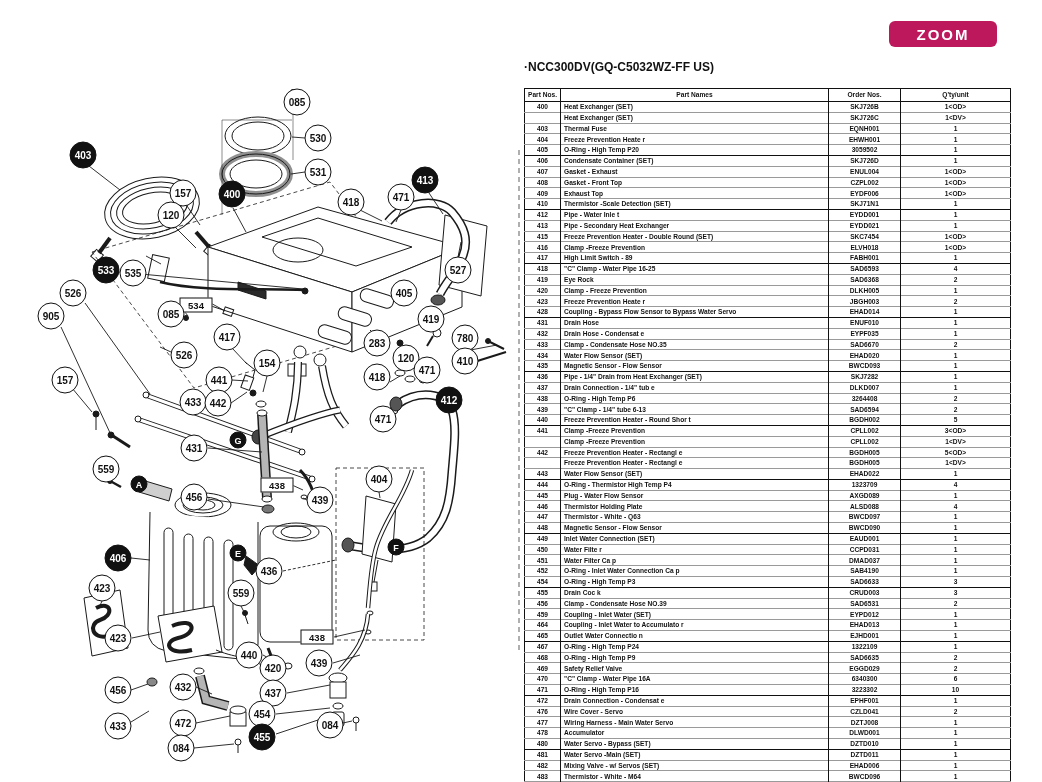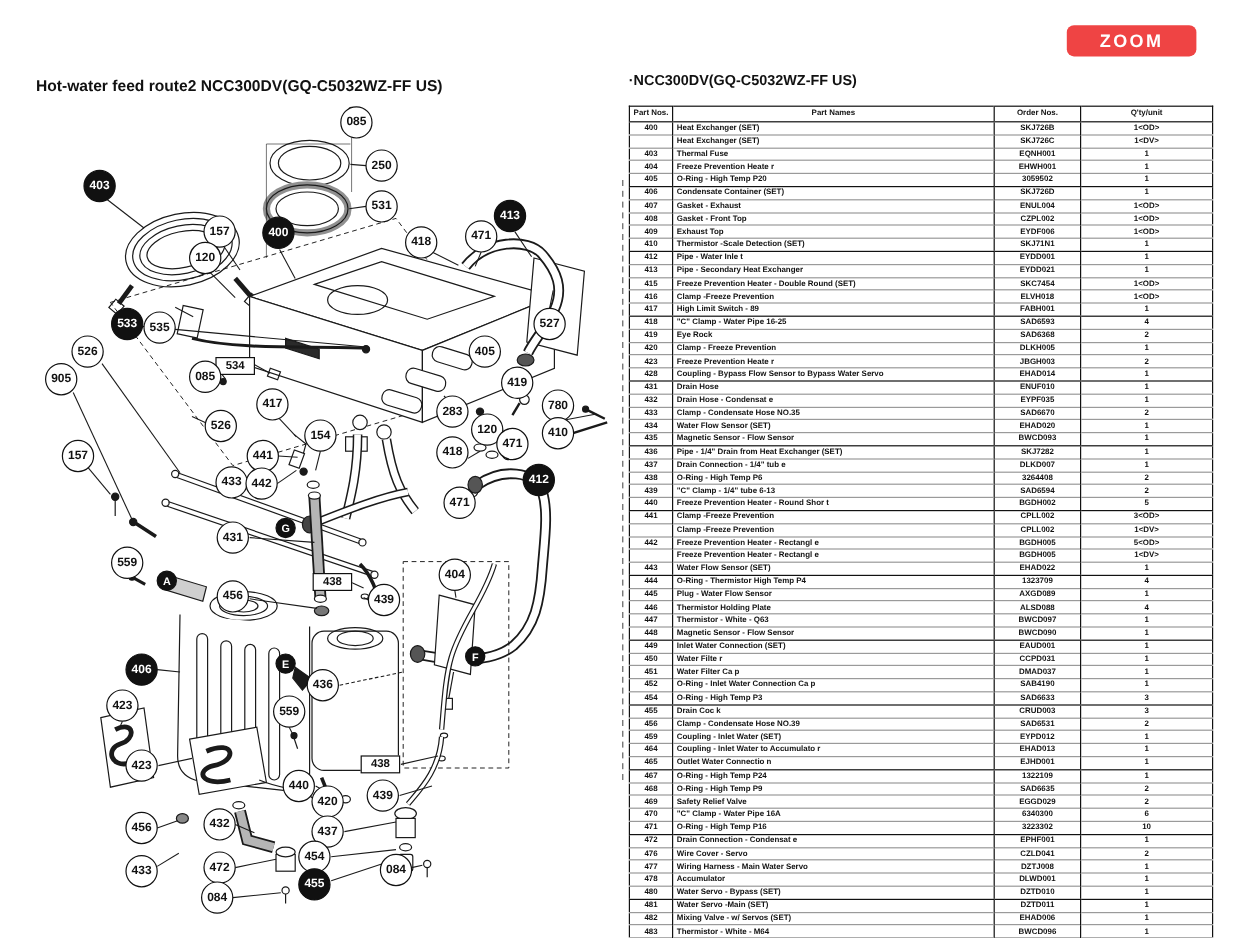--- a/index.html
+++ b/index.html
@@ -36,23 +36,22 @@
   .parts-table th+th, .parts-table td+td{border-left:1px solid #111;}
   .parts-table td.p,.parts-table td.o,.parts-table td.q{text-align:center;}
   .parts-table td.n{text-align:left;}
   .parts-table tr.sep td{border-bottom:1.6px solid #111;}
 </style>
 </head>
 <body>
 
 <div class="page">
 
-  <button class="zoom-btn" style="background: #ef4444;">ZOOM</button>
-
-  <div class="left-title">Hot-water feed route2 NCC300DV(GQ-C5032WZ-FF US)</div>
+  <button class="zoom-btn" style="background: #be185d;">ZOOM</button>
+
 
   <div class="right-title">
     <span>·NCC300DV(GQ-C5032WZ-FF US)</span>
   </div>
 
   <svg class="art" viewBox="0 0 1042 782">
     <g fill="none" stroke="#1a1a1a" stroke-width="1">
 
       <g>
         <circle cx="293" cy="92" r="2.5" fill="#1a1a1a"></circle>
@@ -293,21 +292,21 @@
           <line x1="196" y1="687" x2="212" y2="694"></line>
         <line x1="131" y1="722" x2="149" y2="711"></line>
           <line x1="196" y1="723" x2="230" y2="716"></line>
         <line x1="194" y1="748" x2="234" y2="744"></line>
       </g>
     </g>
   </svg>
 
   <div id="balloon-layer">
       <div class="balloon w" style="left: 297px; top: 102px;">085</div>
-      <div class="balloon w" style="left: 318px; top: 138px;">250</div>
+      <div class="balloon w" style="left: 318px; top: 138px;">530</div>
       <div class="balloon w" style="left: 318px; top: 172px;">531</div>
       <div class="balloon b" style="left: 83px; top: 155px;">403</div>
       <div class="balloon w" style="left: 183px; top: 193px;">157</div>
       <div class="balloon w" style="left: 171px; top: 215px;">120</div>
       <div class="balloon b" style="left: 232px; top: 194px;">400</div>
       <div class="balloon w" style="left: 351px; top: 202px;">418</div>
       <div class="balloon w" style="left: 401px; top: 197px;">471</div>
       <div class="balloon b" style="left: 425px; top: 180px;">413</div>
       <div class="balloon w" style="left: 458px; top: 270px;">527</div>
       <div class="balloon w" style="left: 133px; top: 254px; margin-top: 19px;">535</div>

